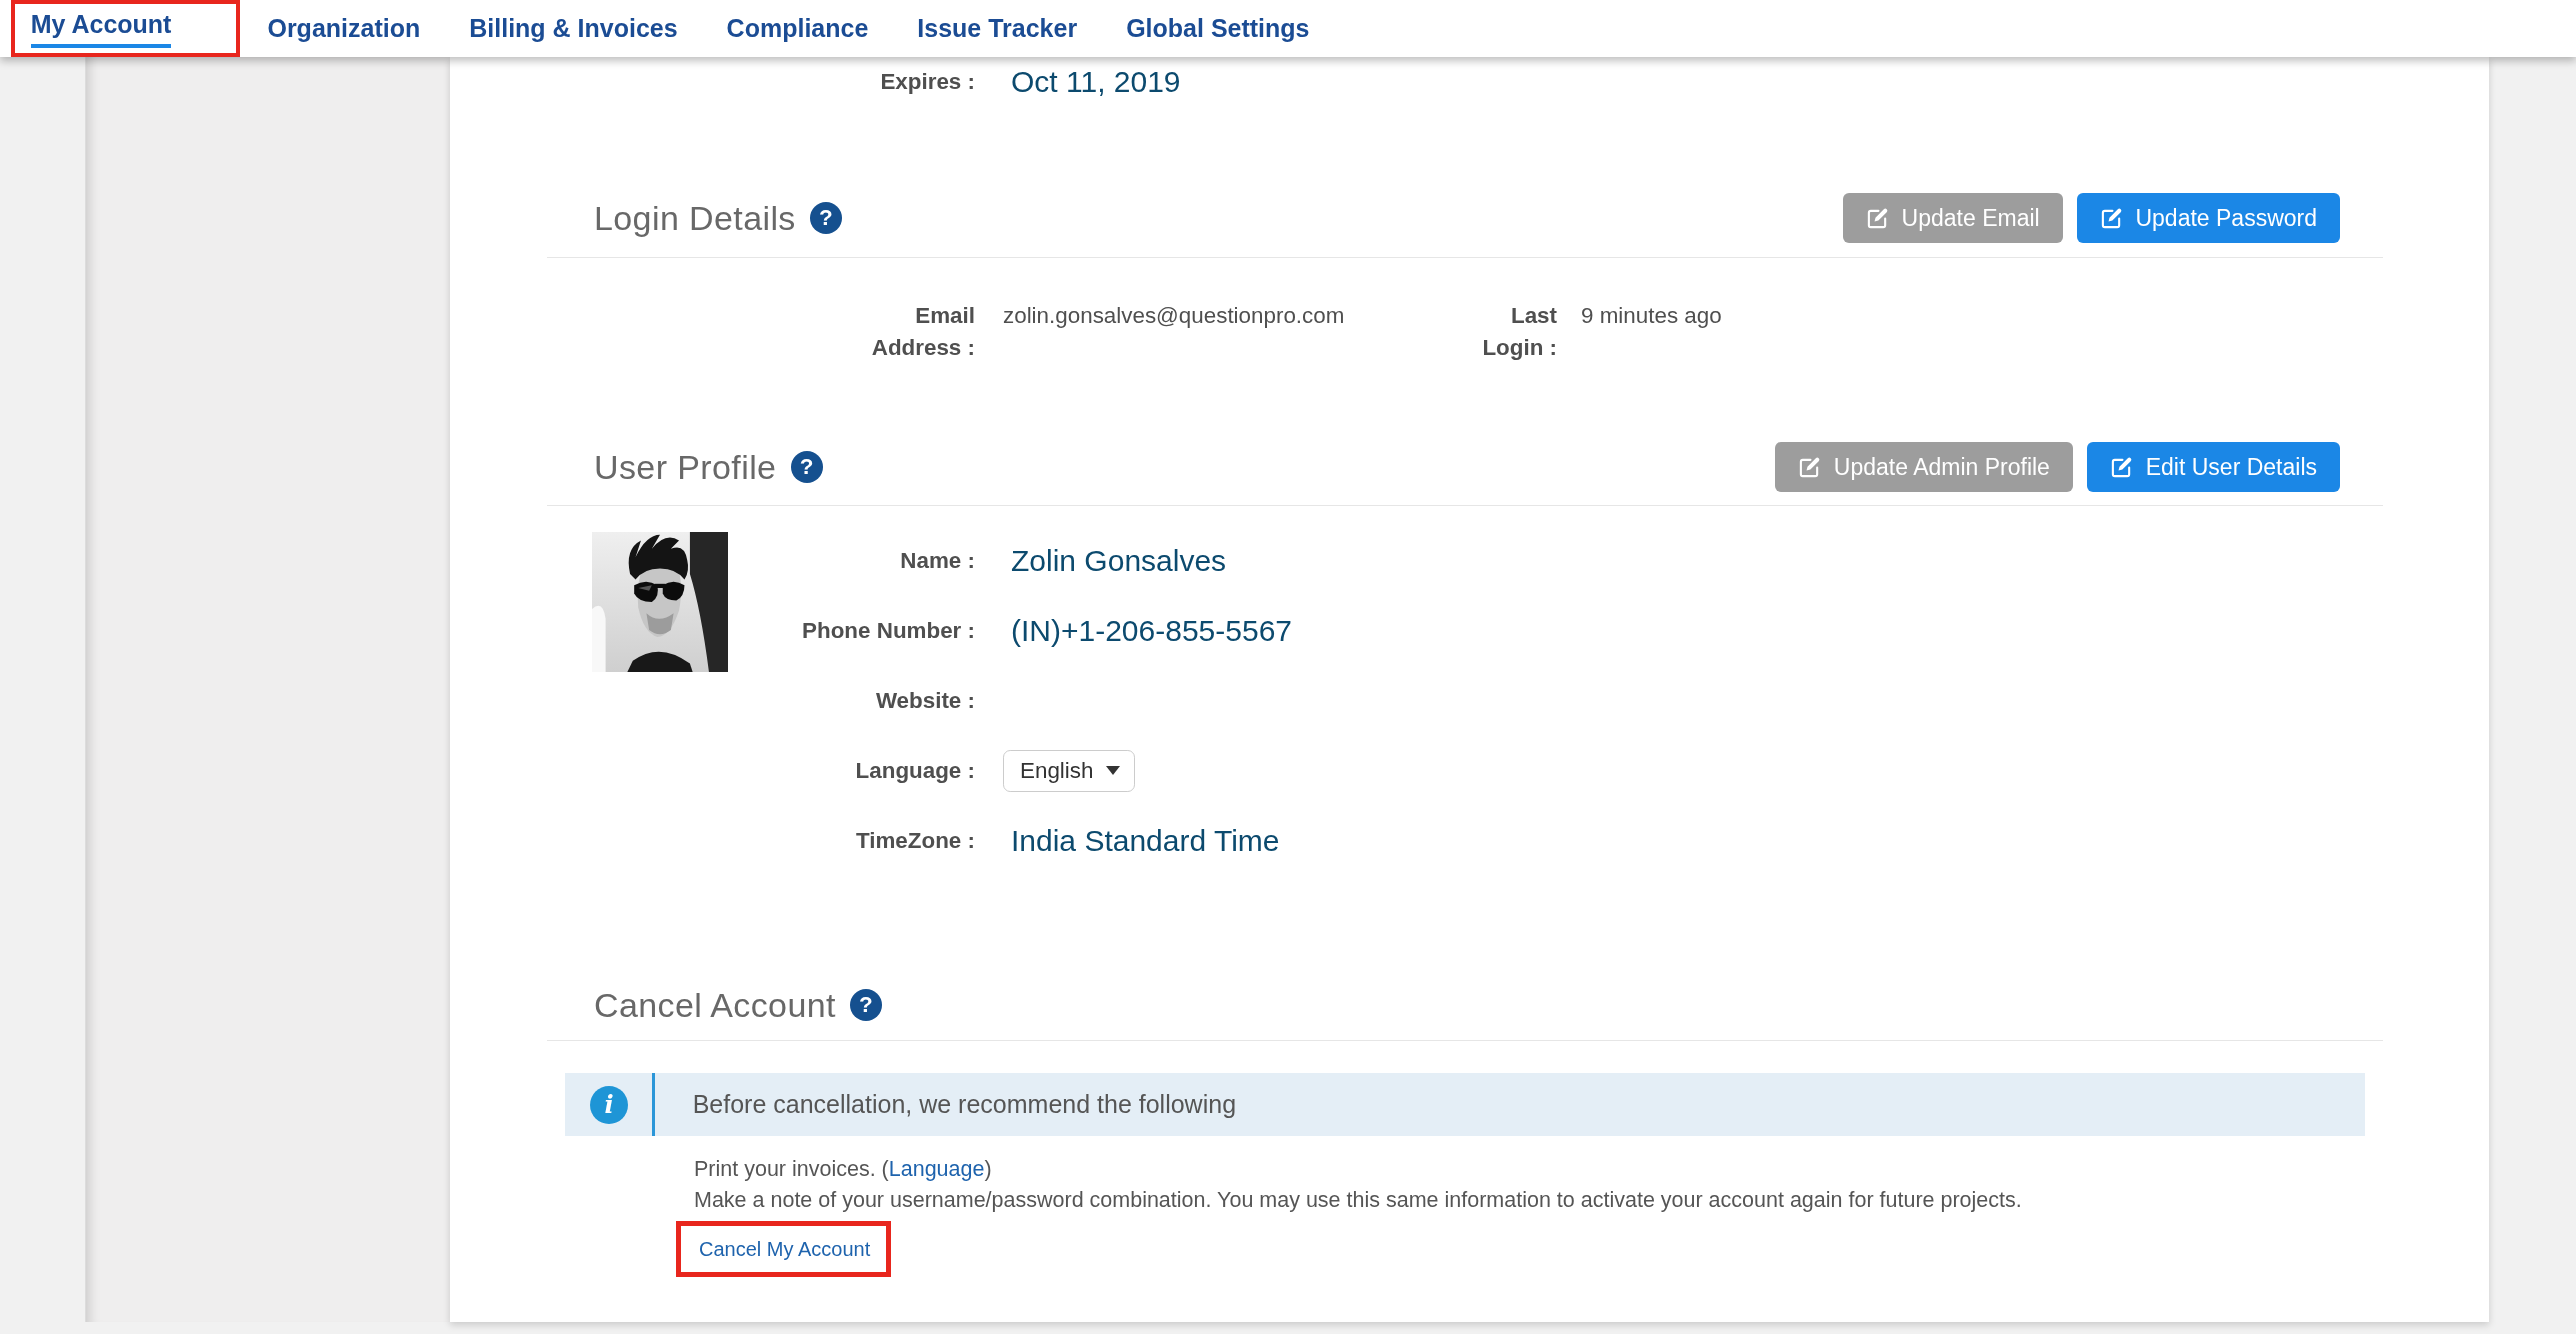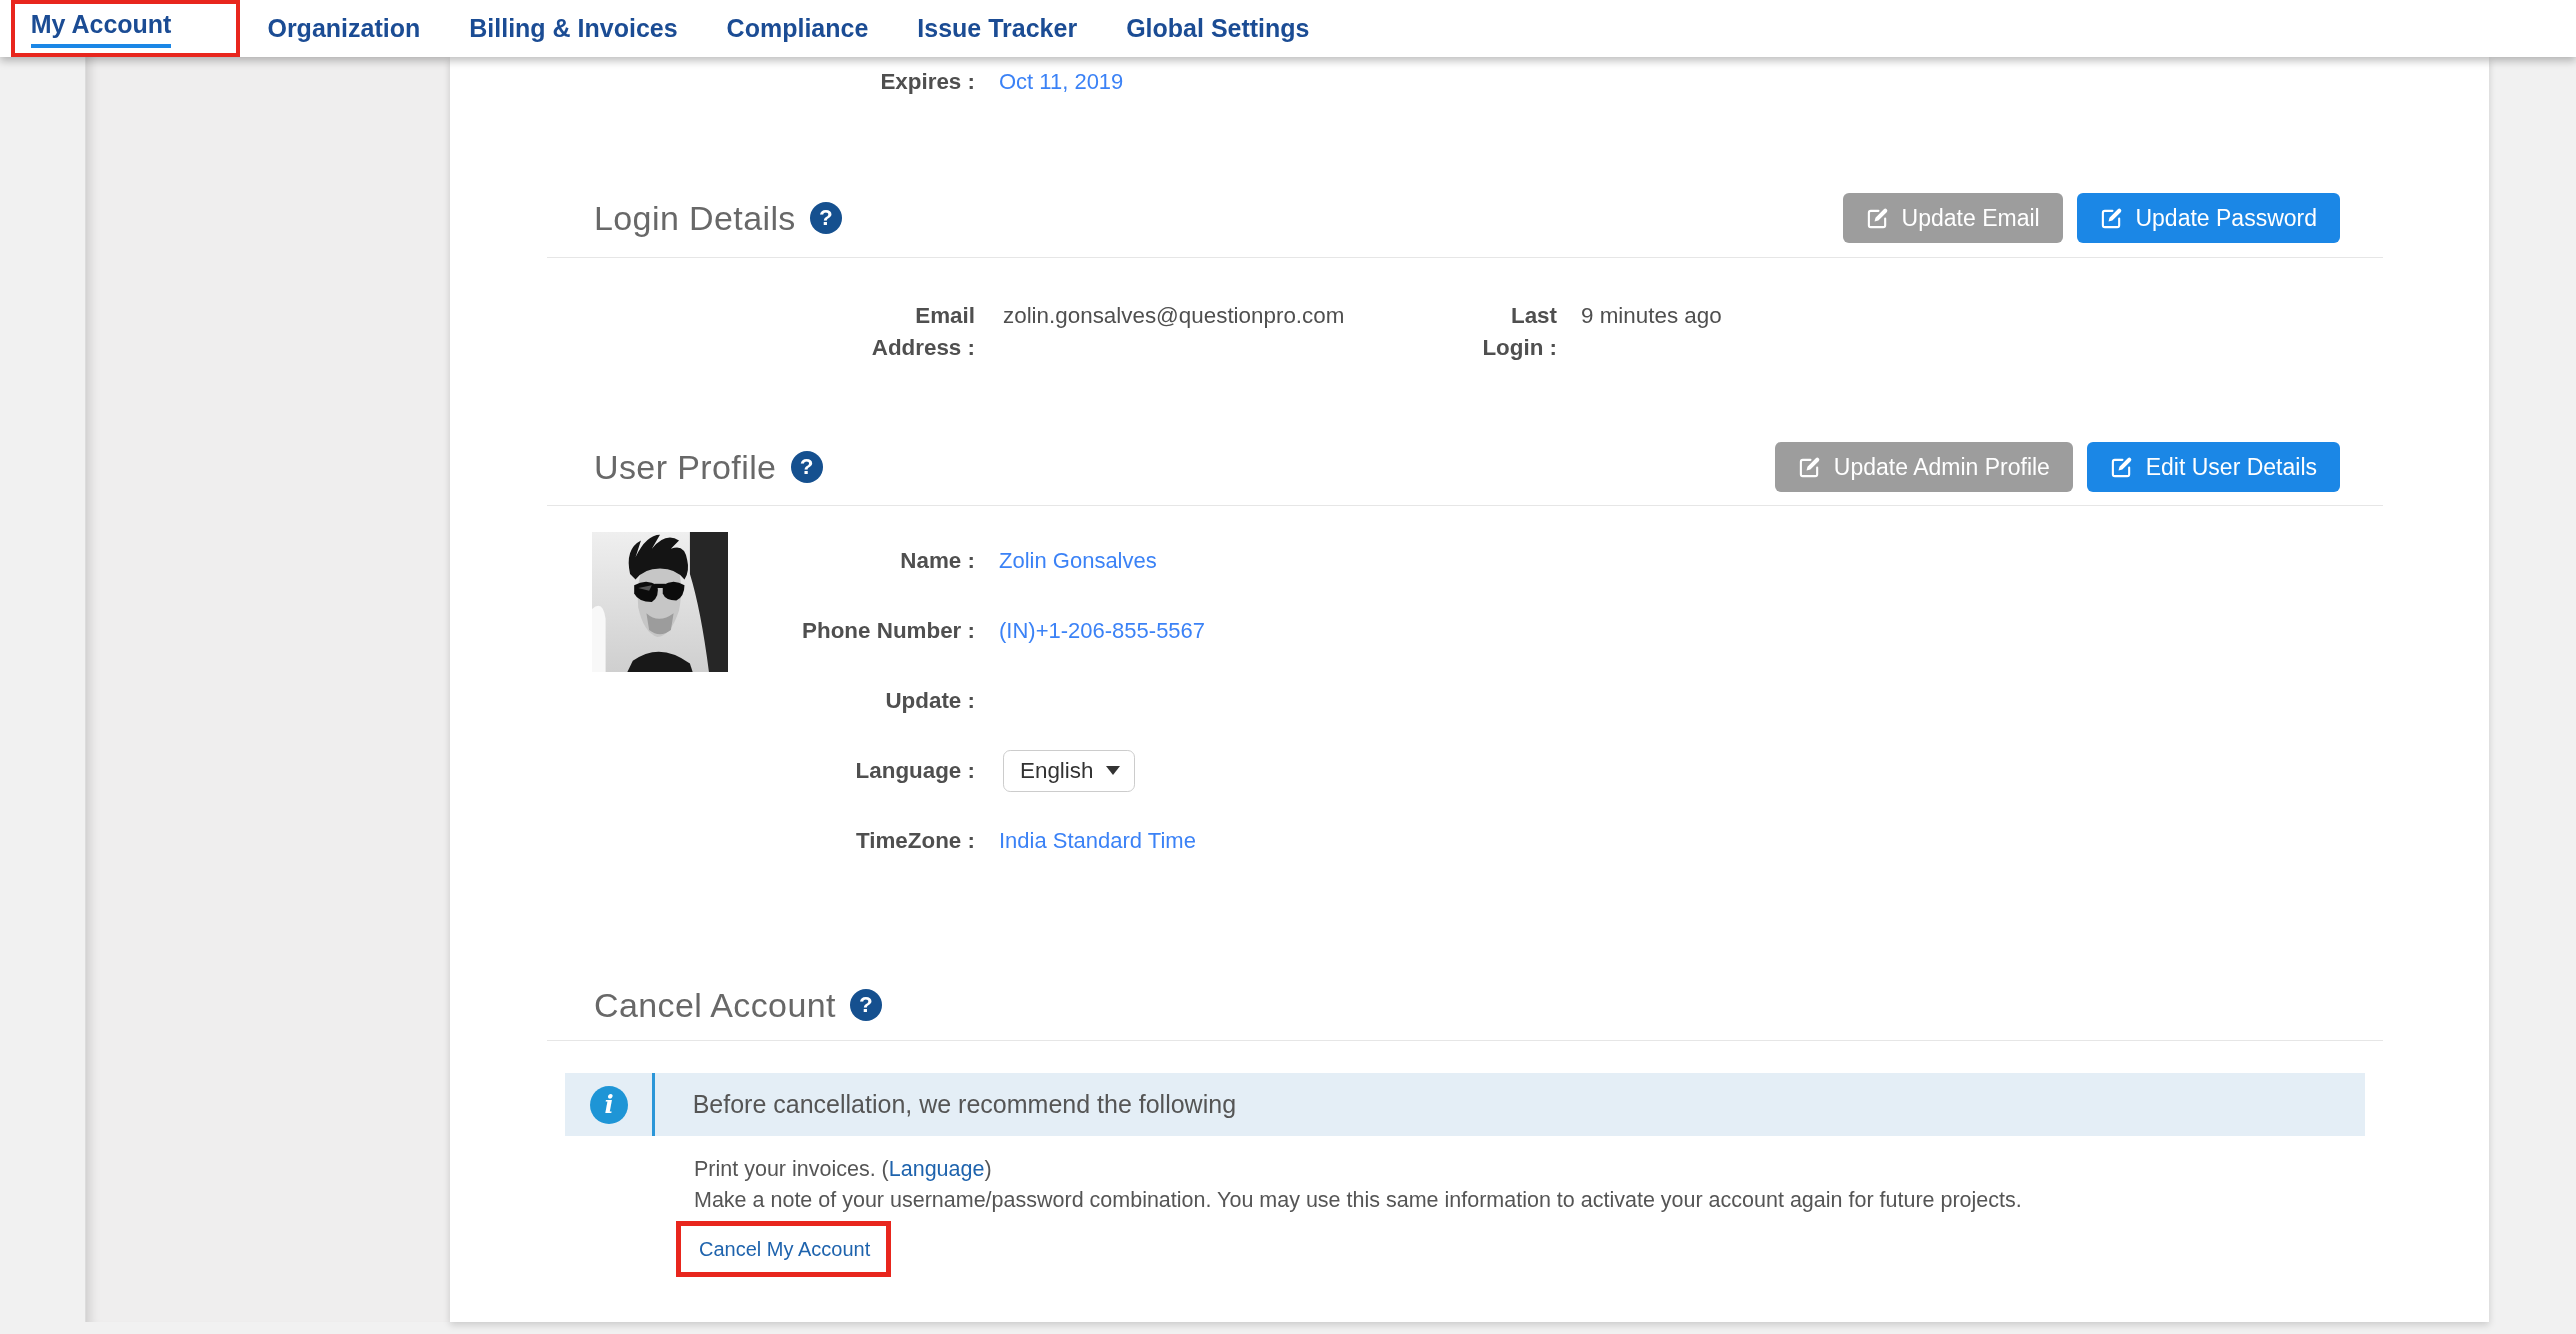--- a/index.html
+++ b/index.html
@@ -22,21 +22,21 @@
     box-shadow:inset 12.5px 0 10.7px -9px rgba(0,0,0,0.15); }
   .content { position:absolute; left:450px; top:57px; width:2039px; height:1265px;
     background:#ffffff; box-shadow:0 2.7px 7.2px rgba(0,0,0,0.16); }
   .inner { position:absolute; left:97px; top:0; width:1836px; height:100%; }
 
   
   .lblcol { width:428px; flex:none; text-align:right; font-weight:700;
     color:#4f4f4f; font-size:22.4px; line-height:32px; }
   .lbl-narrow { display:inline-block; max-width:125px; }
   .lbl-narrow2 { display:inline-block; max-width:107px; }
-  .valcol { margin-left:24px; font-size:22px; color:#3b82f6; line-height:32px; }
+  .valcol { margin-left:36px; font-size:30px; color:#0c4a6e; line-height:32px; }
   .expires-row { position:absolute; top:9px; left:0; display:flex; align-items:flex-start; }
 
   
   .band { position:absolute; left:0; width:1836px; height:54px;
     display:flex; align-items:center; justify-content:space-between; }
   .band.b-login  { top:134px; }
   .band.b-profile{ top:383px; }
   .band.b-cancel { top:921px; }
   .h2 { font-size:34px; font-weight:300; color:#686868; margin-left:47px;
     display:flex; align-items:center; gap:14.3px; letter-spacing:0.4px; }
@@ -195,21 +195,21 @@
       <div class="profile-rows">
         <div class="prow">
           <span class="lblcol">Name :</span>
           <span class="valcol">Zolin Gonsalves</span>
         </div>
         <div class="prow">
           <span class="lblcol">Phone Number :</span>
           <span class="valcol">(IN)+1-206-855-5567</span>
         </div>
         <div class="prow">
-          <span class="lblcol">Update :</span>
+          <span class="lblcol">Website :</span>
           <span class="valcol"></span>
         </div>
         <div class="prow">
           <span class="lblcol">Language :</span>
           <span class="select-box">
             <span>English</span>
             <span class="caret"></span>
           </span>
         </div>
         <div class="prow">

